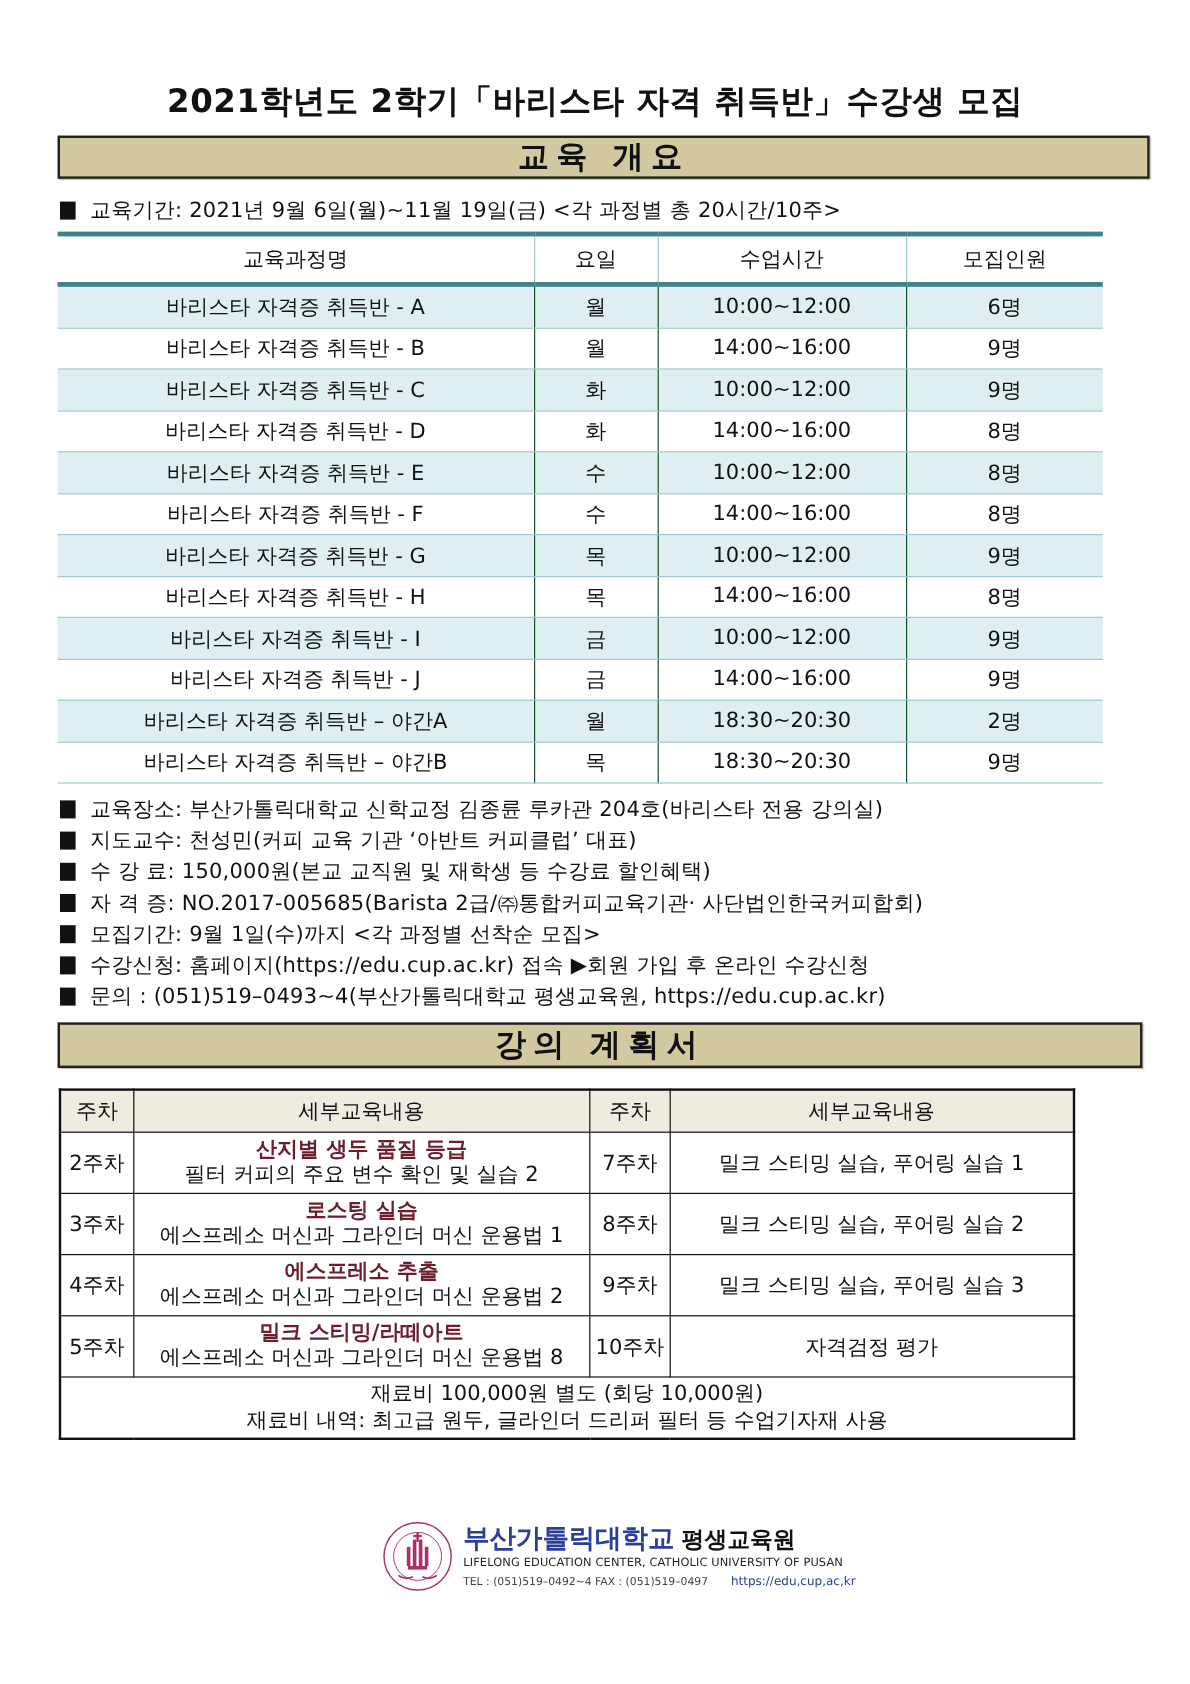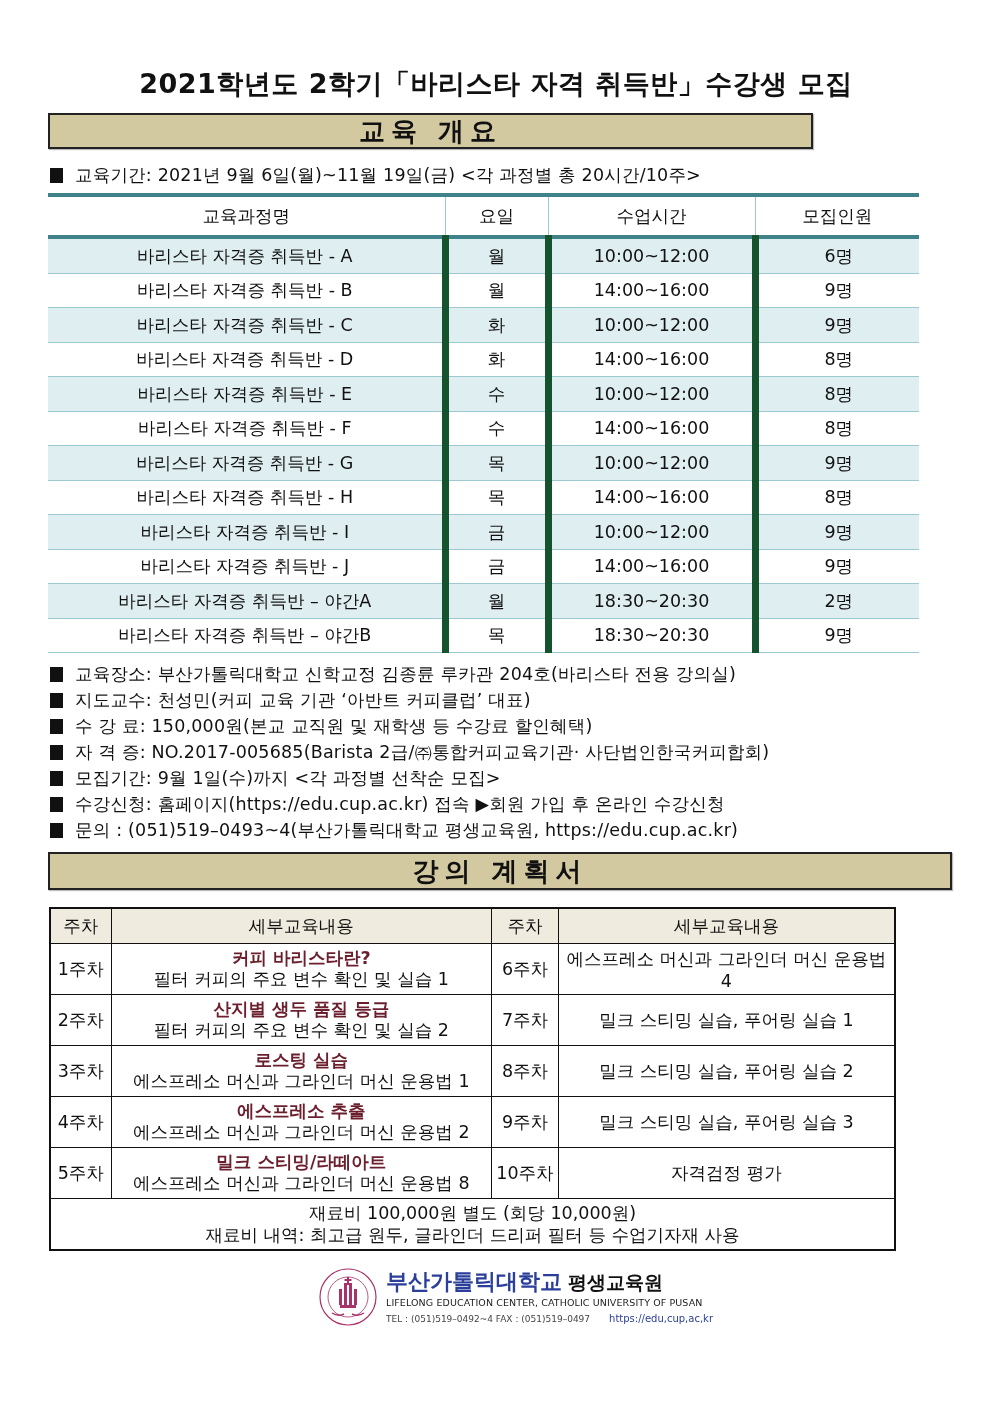--- a/index.html
+++ b/index.html
@@ -5,21 +5,21 @@
   html, body { margin: 0; padding: 0; background: #ffffff; }
   body {
     width: 992px; height: 1403px; position: relative; overflow: hidden;
     font-family: "DejaVu Sans", "Liberation Sans", sans-serif; color: #111;
   }
   .page-title {
     position: absolute; top: 66px; left: 0; width: 992px; text-align: center;
     font-size: 27px; font-weight: bold; letter-spacing: 0.5px; color: #111;
   }
   .banner {
-    position: absolute; left: 48px; width: 765px; height: 36px;
+    position: absolute; left: 48px; width: 910px; height: 36px;
     background: #d3c9a0; border: 2px solid #222; box-sizing: border-box;
     text-align: center; font-size: 26px; font-weight: bold; line-height: 32px;
     letter-spacing: 6px; box-shadow: 1px 1px 1px #bbb;
   }
   .banner.b1 { top: 113px; }
   .banner.b2 { top: 852px; width: 904px; height: 38px; line-height: 34px; }
 
   .bullet-line {
     position: absolute; left: 50px; font-size: 17.5px; white-space: nowrap;
     display: flex; align-items: center; letter-spacing: 0.2px;
@@ -33,21 +33,21 @@
   }
   .course-table th {
     font-weight: normal; height: 36px; border-top: 4px solid #3f8289;
     border-bottom: 4px solid #3f8289; border-left: 1px solid #9cc8d0; border-right: 1px solid #9cc8d0;
     text-align: center; background: #fff;
   }
   .course-table th:first-child { border-left: none; }
   .course-table th:last-child { border-right: none; }
   .course-table td {
     height: 33.5px; text-align: center; border-bottom: 1px solid #9cc8d0;
-    border-left: 1px solid #9cc8d0; border-right: 7px solid #14532d; padding: 0;
+    border-left: 1px solid #9cc8d0; border-right: 1px solid #14532d; padding: 0;
   }
   .course-table td:first-child { border-left: none; }
   .course-table td:last-child { border-right: none; }
   .course-table tr.alt td { background: #dfeef1; }
 
   .plan-table {
     position: absolute; top: 907px; left: 49px; width: 847px;
     font-size: 17.5px; border: 2px solid #111;
   }
   .plan-table th {
@@ -229,29 +229,20 @@
   </colgroup>
   <thead>
     <tr>
       <th>주차</th>
       <th>세부교육내용</th>
       <th>주차</th>
       <th>세부교육내용</th>
     </tr>
   </thead>
   <tbody>
-    <tr>
-      <td class="wk">1주차</td>
-      <td>
-        <span class="topic">커피 바리스타란?</span>
-        <span class="detail">필터 커피의 주요 변수 확인 및 실습 1</span>
-      </td>
-      <td class="wk">6주차</td>
-      <td>에스프레소 머신과 그라인더 머신 운용법 4</td>
-    </tr>
     <tr>
       <td class="wk">2주차</td>
       <td>
         <span class="topic">산지별 생두 품질 등급</span>
         <span class="detail">필터 커피의 주요 변수 확인 및 실습 2</span>
       </td>
       <td class="wk">7주차</td>
       <td>밀크 스티밍 실습, 푸어링 실습 1</td>
     </tr>
     <tr>

